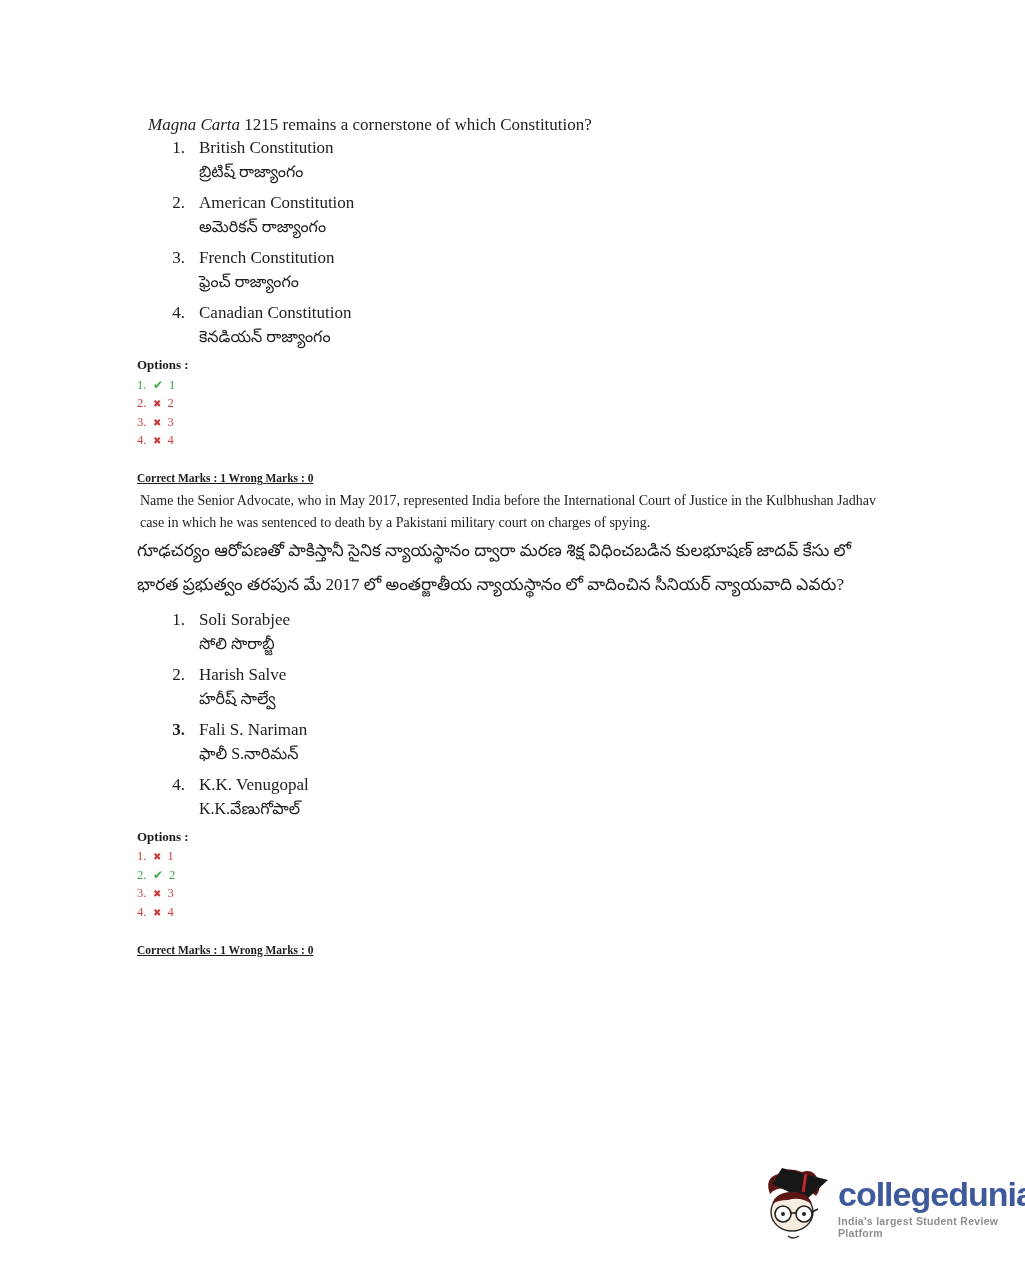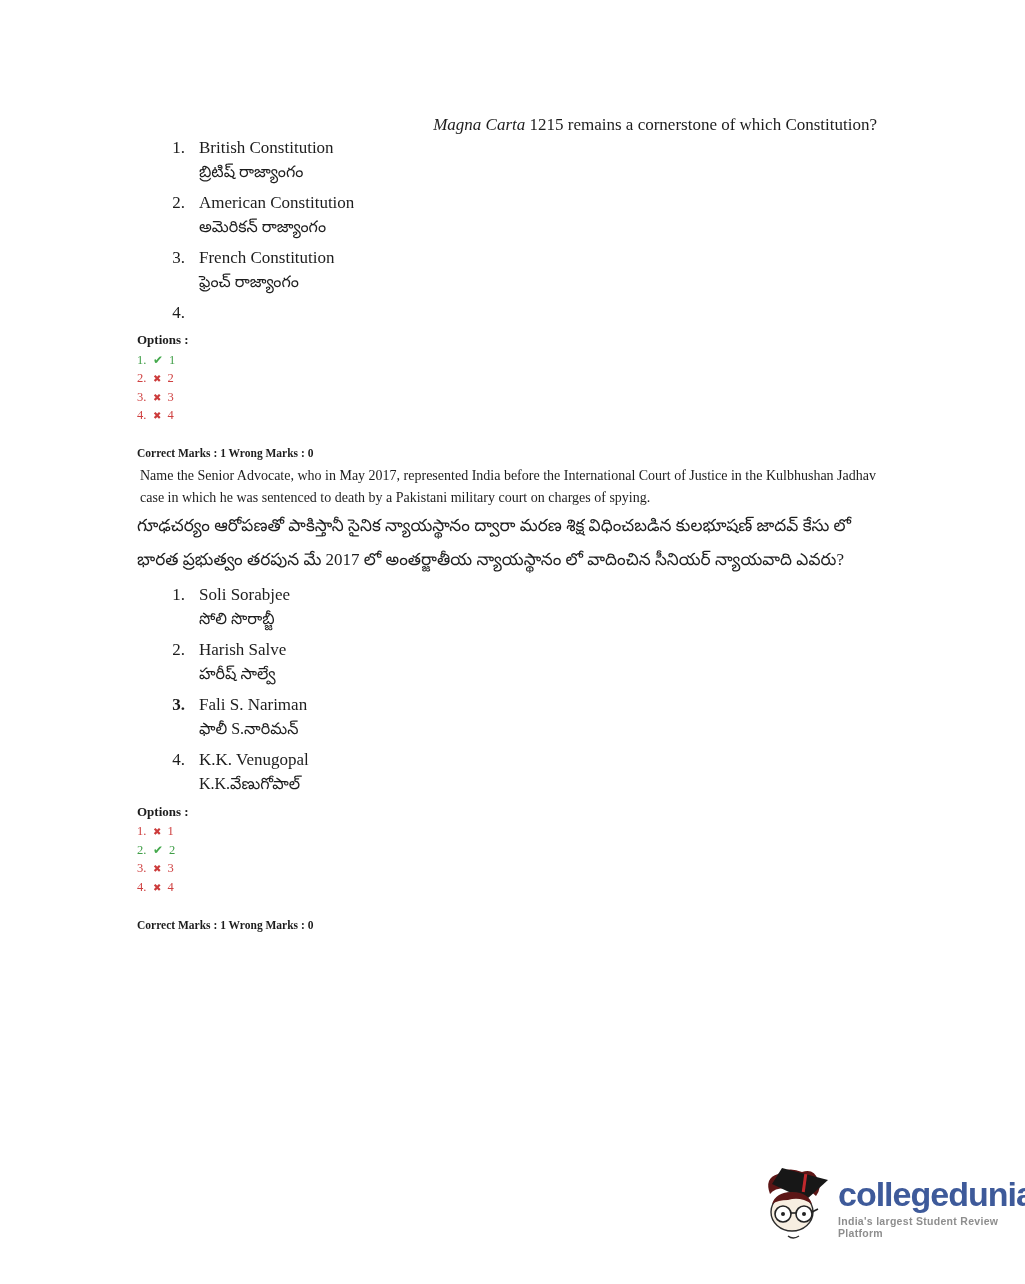--- a/index.html
+++ b/index.html
@@ -1,21 +1,21 @@
 <!DOCTYPE html>
 <html><head>
 <meta charset="utf-8">
 <style>
   html,body{margin:0;padding:0;}
   body{
     width:1025px;height:1284px;background:#ffffff;position:relative;
     font-family:"Liberation Serif", serif;color:#1d1d1d;overflow:hidden;
   }
   .content{position:absolute;left:137px;top:113px;width:740px;}
-  .q-title-en{font-size:17px;line-height:23px;margin-left:11px;text-align:right;}
+  .q-title-en{font-size:17px;line-height:23px;margin-left:11px;}
   .q-title-en .it{font-style:italic;}
   .q-title-te{font-size:17px;line-height:30px;margin-bottom:6px;}
   .q2-title-en{font-size:14px;line-height:22px;margin-left:3px;}
   .q2-title-te{font-size:17px;line-height:34px;margin-bottom:6px;}
 
   .opt-list{margin-left:24px;}
   .opt{display:flex;margin-bottom:7px;}
   .opt-num{width:24px;text-align:right;font-size:17px;line-height:23px;flex:none;}
   .opt-body{margin-left:14px;}
   .opt-en{font-size:17px;line-height:23px;}
@@ -24,21 +24,21 @@
   .options-header{font-size:13px;font-weight:bold;line-height:17px;margin-bottom:3px;margin-top:2px;}
   .ans-row{display:flex;align-items:center;height:18.5px;font-size:12.5px;}
   .ans-row .num{width:14px;}
   .ans-row .mark-icon{font-family:"DejaVu Sans", sans-serif;font-size:12px;margin:0 6px 0 2px;}
   .ans-row.correct{color:#3f9e47;}
   .ans-row.correct .mark-icon{color:#44a94c;}
   .ans-row.wrong{color:#cf4040;}
   .ans-row.wrong .mark-icon{color:#cc3b3b;font-size:10px;font-weight:bold;}
 
   .meta{margin-top:20px;font-weight:bold;font-size:11.5px;line-height:14.5px;}
-  .meta .meta2{margin-top:14px;padding-top:1px;}
+  .meta .meta2{margin-top:14px;padding-top:1px;text-decoration:underline;}
   .meta1{margin-bottom:1px;}
 
   .q2{margin-top:4px;}
 
   .logo{position:absolute;left:762px;top:1164px;display:flex;align-items:center;}
   .mascot{width:72px;height:86px;flex:none;}
   .brand-box{margin-left:4px;}
   .brand-line{display:flex;align-items:flex-start;}
   .brand-name{
     font-family:"Liberation Sans", sans-serif;font-weight:bold;font-size:34px;
@@ -74,20 +74,24 @@
       </div>
       <div class="opt">
         <div class="opt-num">3.</div>
         <div class="opt-body">
           <div class="opt-en">French Constitution</div>
           <div class="opt-te">ఫ్రెంచ్ రాజ్యాంగం</div>
         </div>
       </div>
       <div class="opt">
         <div class="opt-num">4.</div>
+        <div class="opt-body">
+          <div class="opt-en">Canadian Constitution</div>
+          <div class="opt-te">కెనడియన్ రాజ్యాంగం</div>
+        </div>
       </div>
     </div>
 
     <div class="options-header">Options :</div>
     <div>
       <div class="ans-row correct">
         <span class="num">1.</span>
         <span class="mark-icon">✔</span>
         <span>1</span>
       </div>

